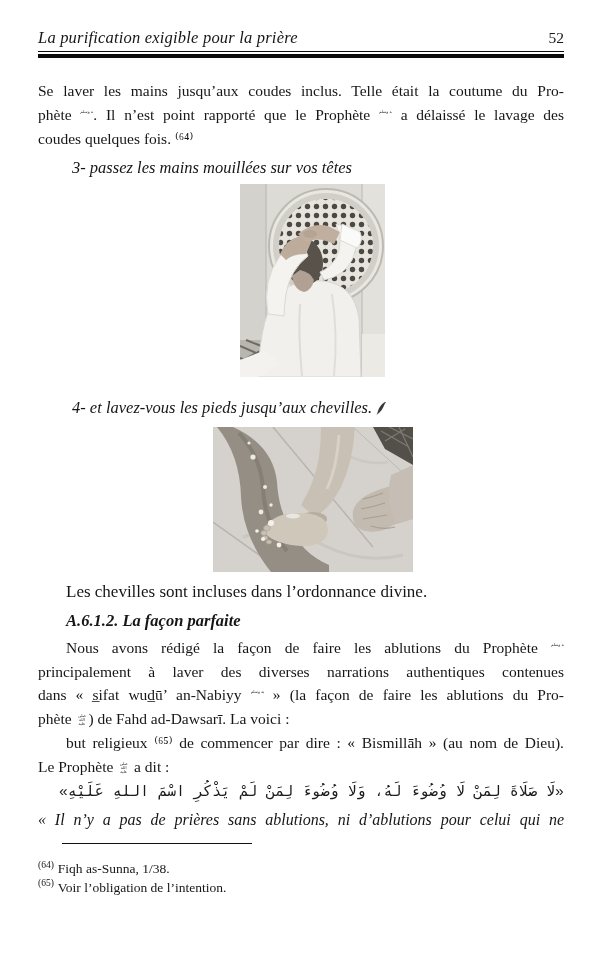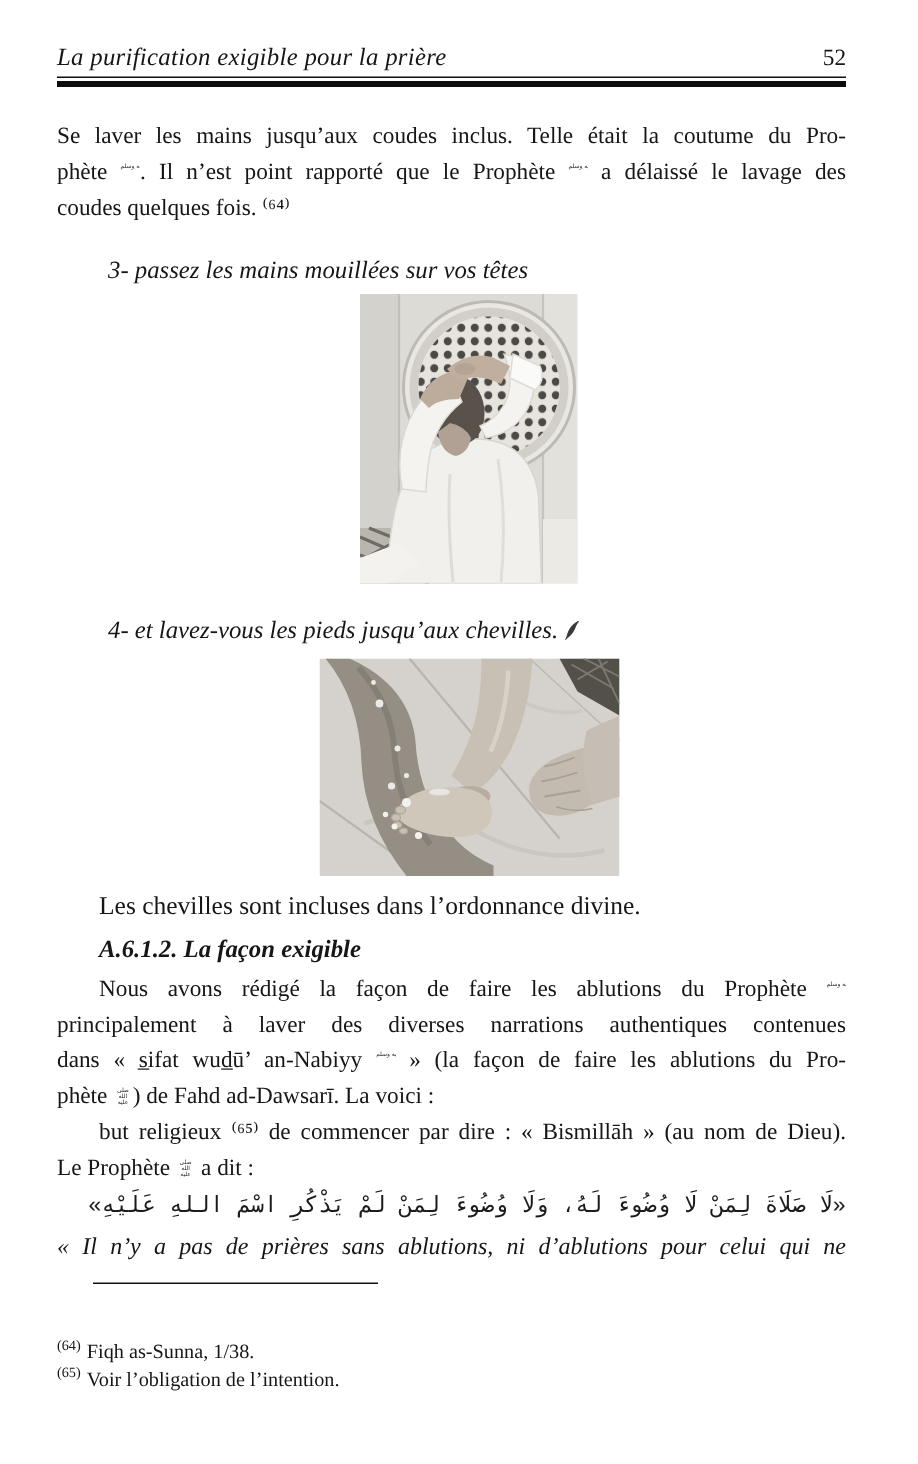--- a/index.html
+++ b/index.html
@@ -22,42 +22,42 @@
   
   .para{font-size:15.5px;line-height:24px;}
   .para .jline{text-align:justify;text-align-last:justify;white-space:nowrap;}
   .para .jline.jlast{text-align-last:left;white-space:normal;}
   .indent-first .jline:first-child{padding-left:28px;box-sizing:border-box;}
   .intro{margin-top:21px;}
   .method{margin-top:4px;line-height:23.5px;}
   .step1{margin-top:1px;}
   sup,.supref{font-size:9px;vertical-align:super;line-height:0;}
   .caption{font-style:italic;font-size:16.5px;line-height:22px;padding-left:34px;}
-  .cap3{margin-top:18px;}
+  .cap3{margin-top:6px;}
   .cap4{margin-top:20px;}
   .note{margin-top:9px;font-size:17px;line-height:22px;text-indent:28px;}
   .sec-heading{margin-top:7px;margin-left:28px;font-size:16.5px;line-height:22px;font-weight:bold;font-style:italic;}
   .arabic{direction:rtl;text-align:right;font-family:Liberation Mono, monospace;
           font-size:15px;line-height:26px;margin-top:1px;color:#1b1b1b;}
   .quote-line{margin-top:3px;font-style:italic;font-size:16px;line-height:22px;
               text-align:justify;text-align-last:justify;white-space:nowrap;}
   
   .fig{display:block;}
   .fig1{margin:5px 0 0 202px;width:145px;height:193px;}
   .fig2{margin:6px 0 0 175px;width:200px;height:145px;}
   .fig svg{display:block;}
   
   .pbuh{display:inline-block;width:13px;height:12px;overflow:hidden;
         font-family:"DejaVu Sans",sans-serif;font-size:4px;line-height:4px;
         text-align:center;vertical-align:-2px;color:#2a2a2a;padding-top:1px;}
   .ornament{display:inline-block;vertical-align:-2px;margin-left:4px;}
   
   .footnotes{margin-top:12px;}
   .fn-rule{width:190px;height:1px;background:#111;margin-left:24px;}
-  .fn-list{margin-top:36px;font-size:13.5px;line-height:17.5px;}
+  .fn-list{margin-top:16px;font-size:13.5px;line-height:17.5px;}
   .fn{margin-top:1px;}
   .fn sup{font-size:9.5px;margin-right:4px;}
 </style>
 </head>
 <body>
 
 <div class="page">
 
   <div>
     <div class="hdr-row">
@@ -175,21 +175,21 @@
         <circle cx="58" cy="96" r="3"></circle>
           <circle cx="50" cy="112" r="2"></circle>
         <circle cx="66" cy="118" r="2.4"></circle>
           <circle cx="44" cy="104" r="1.8"></circle>
       </g>
     </svg>
   </div>
 
   <div class="note">Les chevilles sont incluses dans l’ordonnance divine.</div>
 
-  <div class="sec-heading">A.6.1.2. La façon exigible</div>
+  <div class="sec-heading">A.6.1.2. La façon parfaite</div>
 
   <div class="para method indent-first">
       <div class="jline">Nous avons rédigé la façon de faire les ablutions du Prophète <span class="pbuh">صلى الله عليه وسلم</span></div>
       <div class="jline">principalement à laver des diverses narrations authentiques contenues</div>
       <div class="jline">dans « s̲ifat wud̲ū’ an-Nabiyy <span class="pbuh">صلى الله عليه وسلم</span> » (la façon de faire les ablutions du Pro-</div>
       <div class="jline jlast">phète <span class="pbuh">صلى الله عليه وسلم</span>) de Fahd ad-Dawsarī. La voici :</div>
     </div>
 
   <div class="para step1 indent-first">
       <div class="jline">but religieux ⁽⁶⁵⁾ de commencer par dire : « Bismillāh » (au nom de Dieu).</div>

